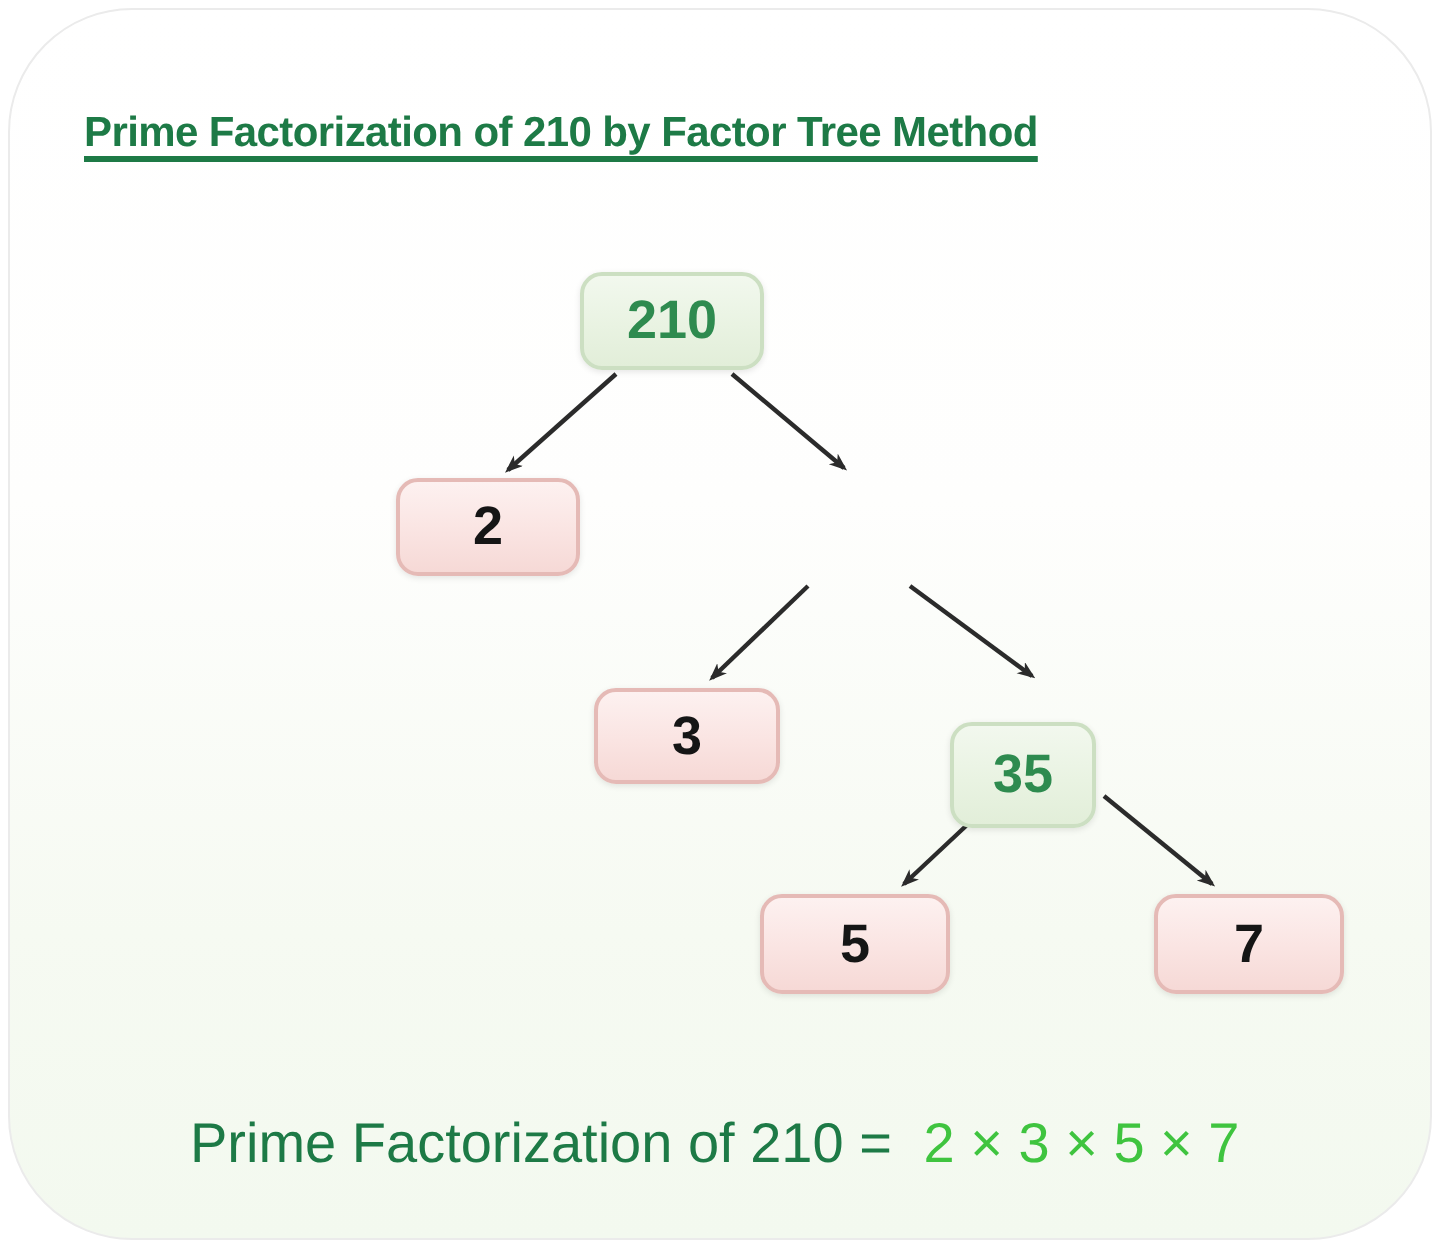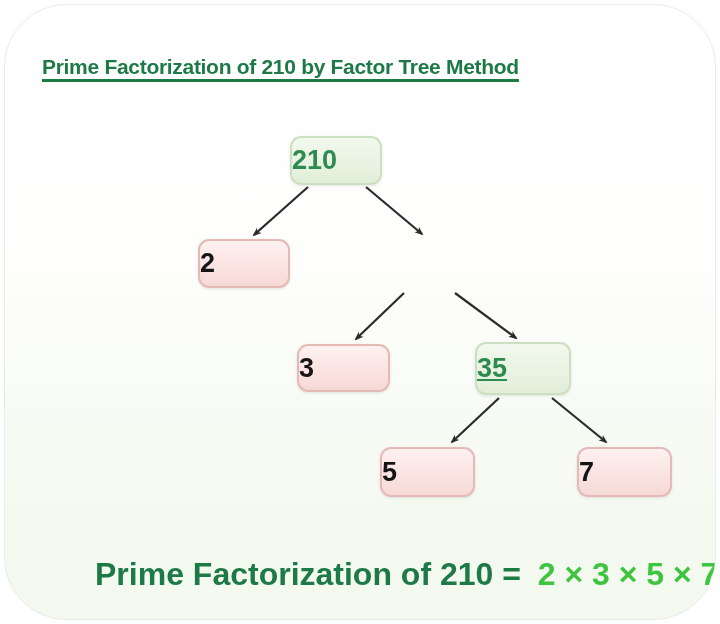--- a/index.html
+++ b/index.html
@@ -32,47 +32,48 @@
   }
   .edges {
     position: absolute;
     left: 0; top: 0;
     width: 720px; height: 624px;
   }
   .node {
     position: absolute;
     display: flex;
     align-items: center;
+    justify-content: center;
     border-radius: 11px;
     font-weight: bold;
     font-size: 27px;
     box-shadow: 0 1px 3px rgba(0,0,0,0.10);
   }
   .node.green {
     background: linear-gradient(180deg, #f2f8ee 0%, #e9f3e2 55%, #e2eed9 100%);
     border: 2px solid #ccdfc2;
     color: #2e8b4f;
   }
   .node.pink {
     background: linear-gradient(180deg, #fdf1f0 0%, #fae4e2 55%, #f6d9d6 100%);
     border: 2px solid #e5bab6;
     color: #151515;
   }
   .n-210 { left: 285px; top: 131px; width: 92px; height: 49px; }
   .n-2   { left: 193px; top: 234px; width: 92px; height: 49px; }
   .n-105 { left: 375px; top: 233px; width: 93px; height: 53px; }
   .n-3   { left: 292px; top: 339px; width: 93px; height: 48px; }
-  .n-35  { left: 470px; top: 337px; width: 96px; height: 53px; text-decoration: underline; }
+  .n-35  { left: 470px; top: 356px; width: 73px; height: 53px; }
   .n-5   { left: 375px; top: 442px; width: 95px; height: 50px; }
   .n-7   { left: 572px; top: 442px; width: 95px; height: 50px; }
   .result {
     position: absolute;
     left: 90px; top: 551px;
-    font-size: 32px;
-    font-weight: bold;
+    font-size: 28px;
+    font-weight: normal;
     white-space: nowrap;
   }
   .result .label { color: #1d7a46; }
   .result .value { color: #3fc43f; padding-left: 8px; }
 </style>
 </head>
 <body>
 
 <div class="card">
 

